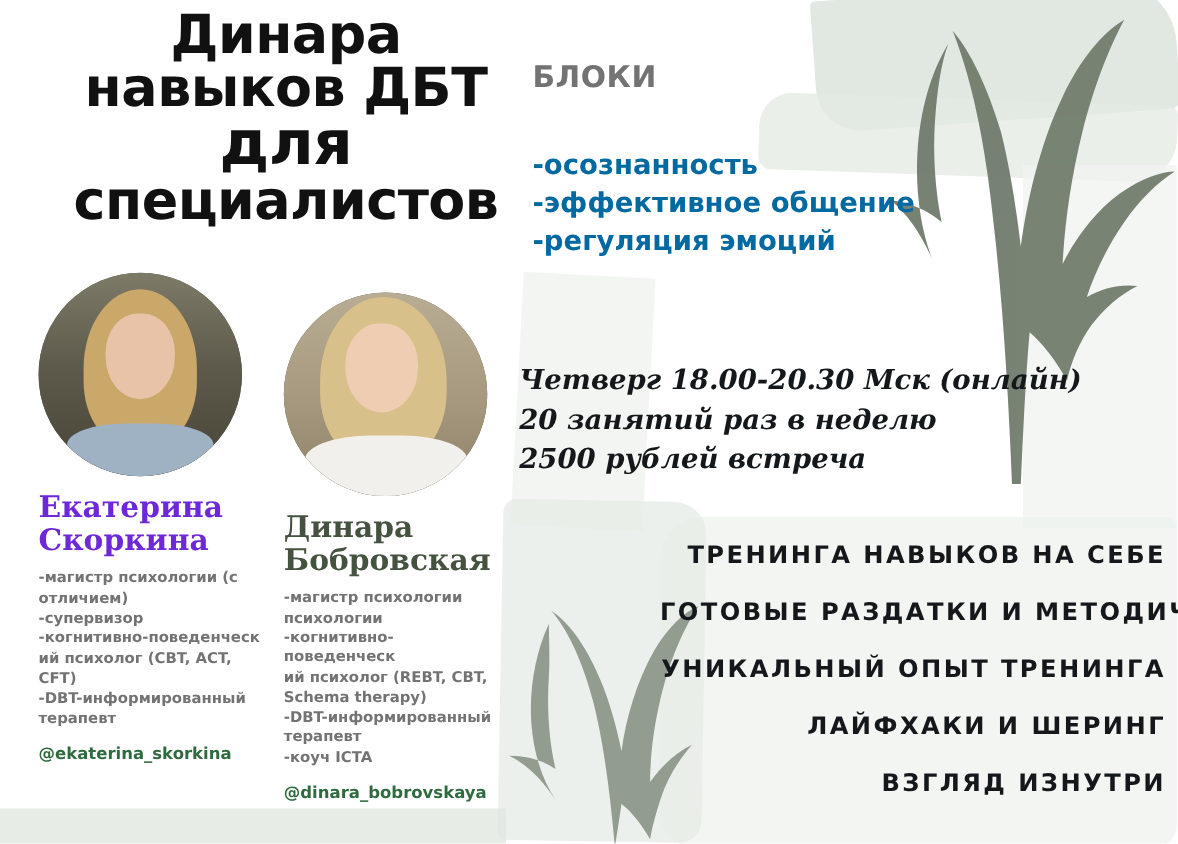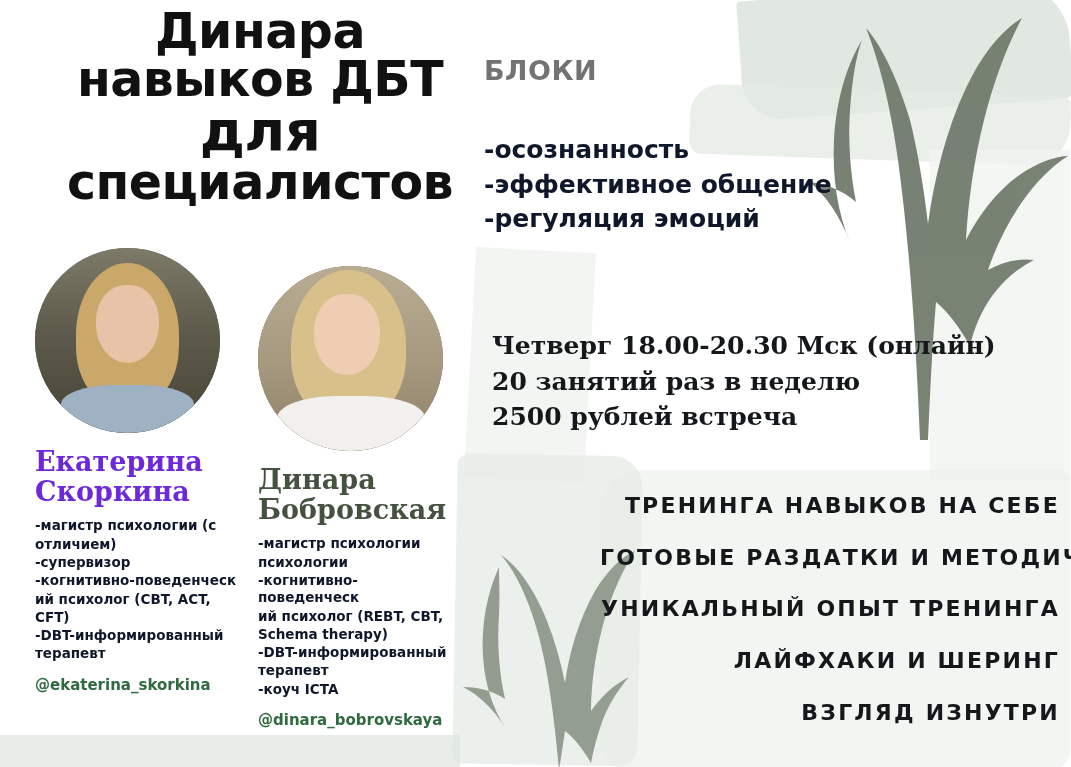--- a/index.html
+++ b/index.html
@@ -167,21 +167,21 @@
     font-family: "DejaVu Serif", serif;
     font-weight: bold;
     color: #6d28d9;
     font-size: 27px;
     line-height: 1.12;
   }
   .person.p2 .person-name { color: #44523f; }
 
   .person-bullets {
     margin-top: 10px;
-    color: #0f172a;
+    color: #737373;
     font-family: "DejaVu Sans", sans-serif;
     font-weight: bold;
     font-size: 13.5px;
     line-height: 1.28;
     width: 210px;
   }
   .person.p2 .person-bullets { width: 200px; }
   .person-bullets div { margin-bottom: 1px; }
 
   .person-handle {
@@ -203,28 +203,28 @@
     letter-spacing: 0.5px;
   }
   .blocks-list {
     position: absolute;
     left: 484px; top: 133px;
   }
   .blocks-list div {
     font-family: "DejaVu Sans", sans-serif;
     font-weight: bold;
     font-size: 25px;
-    color: #0f172a;
+    color: #0369a1;
     line-height: 1.38;
     white-space: nowrap;
   }
 
   .schedule {
     position: absolute;
-    left: 492px; top: 328px;
+    left: 472px; top: 328px; font-style: italic;
   }
   .schedule div {
     font-family: "DejaVu Serif", serif;
     font-weight: bold;
     font-size: 25px;
     color: #14181b;
     line-height: 1.42;
     white-space: nowrap;
   }
 

